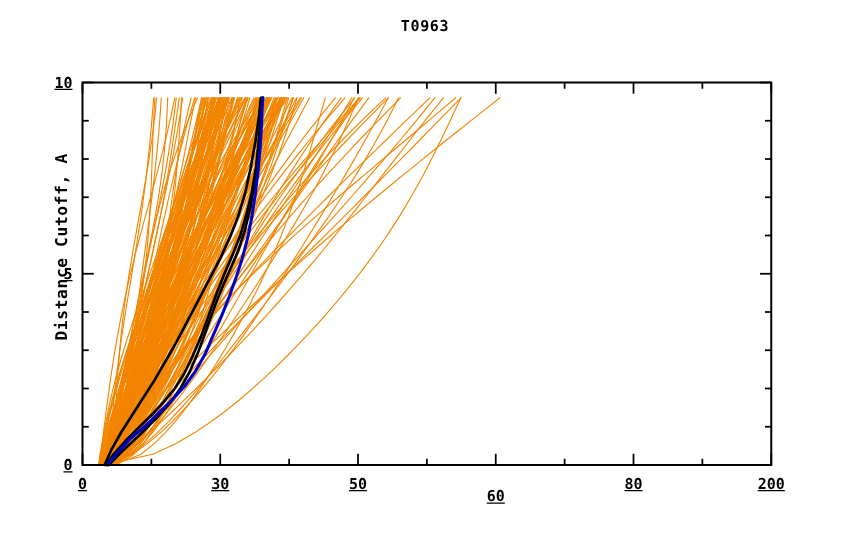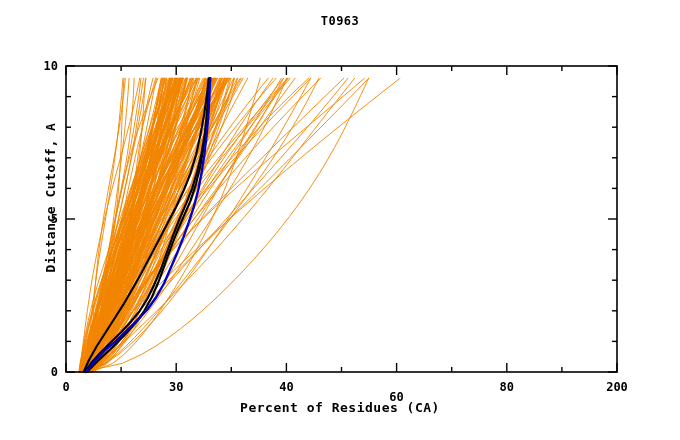--- a/index.html
+++ b/index.html
@@ -33,33 +33,33 @@
     font-size:13px;font-weight:bold;color:#000;
     letter-spacing:0.5px;
     transform:rotate(-90deg);
     transform-origin:center center;
   }
   .tick-label{
     position:absolute;
     font-family:"DejaVu Sans Mono","Liberation Mono",monospace;
     font-size:12px;font-weight:bold;color:#000;
     white-space:nowrap;
+    text-decoration:underline;
   }
   .tick-label.xt{transform:translateX(-50%);}
   .tick-label.yt{transform:translateY(-50%);text-align:right;}
   svg{position:absolute;left:0;top:0;}
 </style>
 </head>
 <body>
 
 <div id="figure">
 
   <div class="fig-title">T0963</div>
 
-  <div class="axis-label-x">Percent of Residues (CA)</div>
   <div class="axis-label-y">Distance Cutoff, A</div>
 
   <svg width="680" height="440">
     <g id="curves-layer">
         <path d="M90.08 372.00 L91.84 363.36 L94.14 354.72 L96.68 346.08 L99.39 337.44 L102.22 328.80 L105.12 320.16 L108.08 311.52 L111.09 302.88 L114.13 294.24 L117.20 285.60 L120.30 276.96 L123.43 268.32 L126.60 259.68 L129.81 251.04 L133.08 242.40 L136.40 233.76 L139.80 225.12 L143.29 216.48 L146.87 207.84 L150.56 199.20 L154.37 190.56 L158.30 181.92 L162.36 173.28 L166.56 164.64 L170.89 156.00 L175.35 147.36 L179.95 138.72 L184.67 130.08 L189.50 121.44 L194.44 112.80 L199.47 104.16 L204.57 95.52 L209.73 86.88 L214.93 78.24" fill="none" stroke="#f28500" stroke-width="0.9" stroke-linejoin="round" stroke-linecap="round"></path>
         <path d="M87.44 372.00 L103.98 363.36 L112.41 354.72 L119.15 346.08 L124.95 337.44 L130.13 328.80 L134.86 320.16 L139.26 311.52 L143.39 302.88 L147.33 294.24 L151.12 285.60 L154.81 276.96 L158.41 268.32 L161.98 259.68 L165.51 251.04 L169.04 242.40 L172.57 233.76 L176.11 225.12 L179.67 216.48 L183.25 207.84 L186.84 199.20 L190.43 190.56 L194.02 181.92 L197.59 173.28 L201.12 164.64 L204.61 156.00 L208.02 147.36 L211.35 138.72 L214.57 130.08 L217.67 121.44 L220.63 112.80 L223.44 104.16 L226.10 95.52 L228.58 86.88 L230.89 78.24" fill="none" stroke="#f28500" stroke-width="0.9" stroke-linejoin="round" stroke-linecap="round"></path>
         <path d="M84.40 372.00 L96.85 363.36 L103.39 354.72 L108.71 346.08 L113.37 337.44 L117.62 328.80 L121.57 320.16 L125.30 311.52 L128.85 302.88 L132.27 294.24 L135.58 285.60 L138.78 276.96 L141.91 268.32 L144.95 259.68 L147.93 251.04 L150.83 242.40 L153.67 233.76 L156.44 225.12 L159.13 216.48 L161.76 207.84 L164.31 199.20 L166.78 190.56 L169.17 181.92 L171.48 173.28 L173.71 164.64 L175.86 156.00 L177.93 147.36 L179.92 138.72 L181.84 130.08 L183.68 121.44 L185.47 112.80 L187.20 104.16 L188.88 95.52 L190.52 86.88 L192.13 78.24" fill="none" stroke="#f28500" stroke-width="0.9" stroke-linejoin="round" stroke-linecap="round"></path>
         <path d="M80.30 372.00 L80.96 363.36 L82.02 354.72 L83.32 346.08 L84.80 337.44 L86.47 328.80 L88.31 320.16 L90.31 311.52 L92.48 302.88 L94.81 294.24 L97.28 285.60 L99.90 276.96 L102.64 268.32 L105.49 259.68 L108.44 251.04 L111.47 242.40 L114.54 233.76 L117.65 225.12 L120.77 216.48 L123.88 207.84 L126.96 199.20 L129.99 190.56 L132.95 181.92 L135.83 173.28 L138.61 164.64 L141.29 156.00 L143.87 147.36 L146.33 138.72 L148.70 130.08 L150.97 121.44 L153.15 112.80 L155.27 104.16 L157.33 95.52 L159.36 86.88 L161.39 78.24" fill="none" stroke="#f28500" stroke-width="0.9" stroke-linejoin="round" stroke-linecap="round"></path>
         <path d="M89.27 372.00 L90.40 363.36 L91.94 354.72 L93.66 346.08 L95.51 337.44 L97.47 328.80 L99.51 320.16 L101.65 311.52 L103.87 302.88 L106.20 294.24 L108.64 285.60 L111.19 276.96 L113.87 268.32 L116.69 259.68 L119.64 251.04 L122.75 242.40 L126.00 233.76 L129.40 225.12 L132.94 216.48 L136.63 207.84 L140.45 199.20 L144.38 190.56 L148.42 181.92 L152.55 173.28 L156.75 164.64 L160.99 156.00 L165.27 147.36 L169.55 138.72 L173.82 130.08 L178.05 121.44 L182.23 112.80 L186.34 104.16 L190.36 95.52 L194.29 86.88 L198.11 78.24" fill="none" stroke="#f28500" stroke-width="0.9" stroke-linejoin="round" stroke-linecap="round"></path>
         <path d="M89.97 372.00 L92.25 363.36 L95.00 354.72 L97.94 346.08 L100.98 337.44 L104.09 328.80 L107.25 320.16 L110.46 311.52 L113.69 302.88 L116.97 294.24 L120.30 285.60 L123.68 276.96 L127.13 268.32 L130.66 259.68 L134.27 251.04 L137.99 242.40 L141.82 233.76 L145.77 225.12 L149.85 216.48 L154.07 207.84 L158.42 199.20 L162.91 190.56 L167.53 181.92 L172.28 173.28 L177.14 164.64 L182.11 156.00 L187.17 147.36 L192.30 138.72 L197.49 130.08 L202.71 121.44 L207.95 112.80 L213.18 104.16 L218.38 95.52 L223.53 86.88 L228.61 78.24" fill="none" stroke="#f28500" stroke-width="0.9" stroke-linejoin="round" stroke-linecap="round"></path>
@@ -297,21 +297,21 @@
         <line x1="66" y1="96.59999999999997" x2="71" y2="96.59999999999997" stroke="#000000" stroke-width="1.4"></line>
         <line x1="617" y1="96.59999999999997" x2="612" y2="96.59999999999997" stroke="#000000" stroke-width="1.4"></line>
         <line x1="66" y1="66" x2="75" y2="66" stroke="#000000" stroke-width="1.4"></line>
         <line x1="617" y1="66" x2="608" y2="66" stroke="#000000" stroke-width="1.4"></line>
       </g>
   </svg>
 
   <div id="ticklabels">
       <div class="tick-label xt" style="left: 66px; top: 380px;">0</div>
       <div class="tick-label xt" style="left: 176.2px; top: 380px;">30</div>
-      <div class="tick-label xt" style="left: 286.4px; top: 380px;">40</div>
+      <div class="tick-label xt" style="left: 286.4px; top: 380px;">50</div>
       <div class="tick-label xt" style="left: 396.6px; top: 380px; margin-top: 10px;">60</div>
       <div class="tick-label xt" style="left: 506.8px; top: 380px;">80</div>
       <div class="tick-label xt" style="left: 617px; top: 380px;">200</div>
       <div class="tick-label yt" style="left: 40px; width: 18px; top: 372px;">0</div>
       <div class="tick-label yt" style="left: 40px; width: 18px; top: 219px;">5</div>
       <div class="tick-label yt" style="left: 40px; width: 18px; top: 66px;">10</div>
     </div>
 </div>
 
 </body></html>

